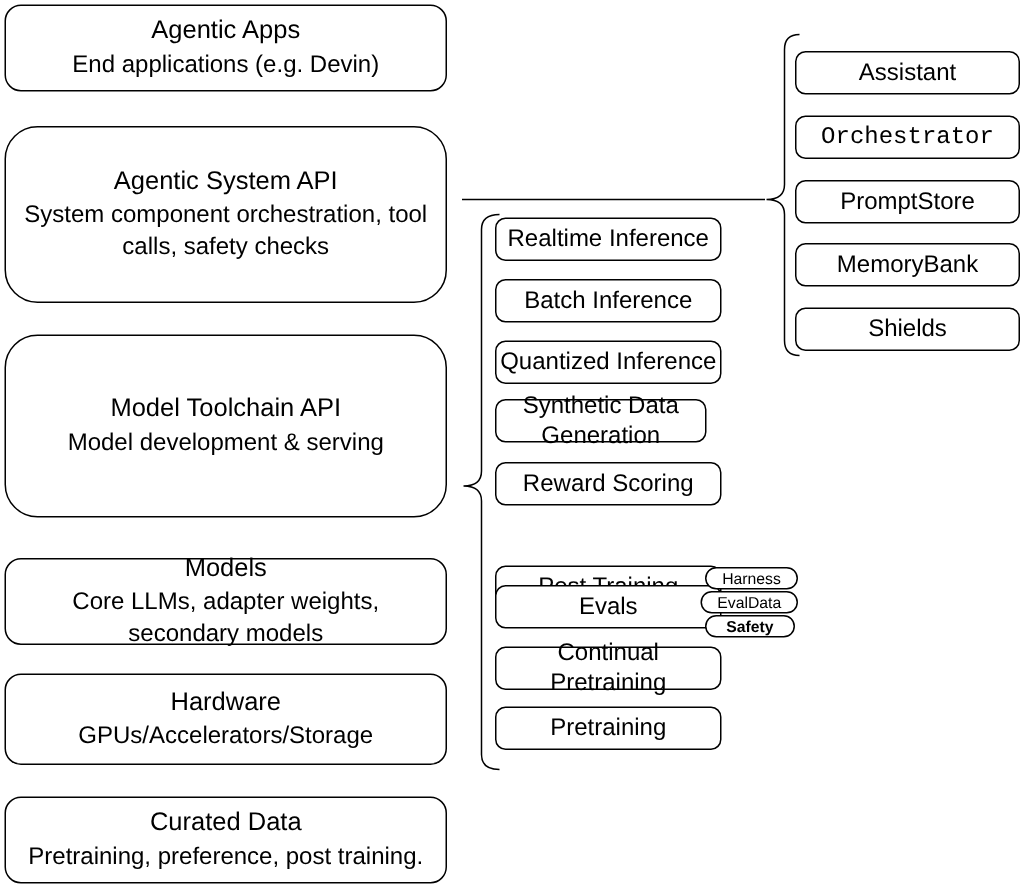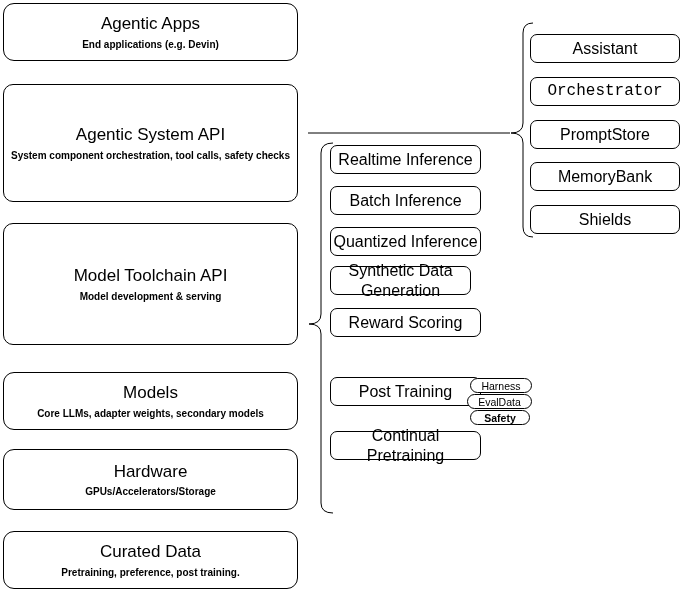--- a/index.html
+++ b/index.html
@@ -20,25 +20,25 @@
     position:absolute;
     box-sizing:border-box;
     background:var(--bg);
     border:1px solid var(--stroke);
     display:flex;
     flex-direction:column;
     align-items:center;
     justify-content:center;
     text-align:center;
   }
-  .big{border-radius:10px;}
+  .big{border-radius:22px;}
   .small{border-radius:11px;}
   .node{border-radius:7px;}
   .box .title{font-size:17px;line-height:1.25;}
-  .box .subtitle{font-size:10px;line-height:1.3;margin-top:3px;padding:0 6px;font-weight:bold;}
+  .box .subtitle{font-size:16px;line-height:1.3;margin-top:3px;padding:0 6px;}
   .node .label{font-size:16px;line-height:1.2;padding:0 2px;}
   .pill{
     position:absolute;
     box-sizing:border-box;
     background:var(--bg);
     border:1px solid var(--stroke);
     border-radius:8px;
     display:flex;align-items:center;justify-content:center;
     font-size:10.5px;
     z-index:3;
@@ -102,22 +102,28 @@
   </div>
   <div class="box node" style="left:330px;top:266px;width:141px;height:29px;">
     <div class="label">Synthetic Data Generation</div>
   </div>
   <div class="box node" style="left:330px;top:308px;width:151px;height:29px;">
     <div class="label">Reward Scoring</div>
   </div>
   <div class="box node" style="left:330px;top:349px;width:151px;height:29px;margin-top:28px;">
     <div class="label">Post Training</div>
   </div>
+  <div class="box node" style="left:330px;top:390px;width:151px;height:29px;">
+    <div class="label">Evals</div>
+  </div>
   <div class="box node" style="left:330px;top:431px;width:151px;height:29px;">
     <div class="label">Continual Pretraining</div>
+  </div>
+  <div class="box node" style="left:330px;top:471px;width:151px;height:29px;">
+    <div class="label">Pretraining</div>
   </div>
 
   <div class="pill" style="left:470px;top:378px;width:62px;height:15px;">Harness</div>
   <div class="pill" style="left:467px;top:394px;width:65px;height:15px;">EvalData</div>
   <div class="pill" style="left:470px;top:410px;width:60px;height:15px;font-weight:bold;">Safety</div>
 
   <div class="box node" style="left:530px;top:34px;width:150px;height:29px;">
     <div class="label">Assistant</div>
   </div>
   <div class="box node" style="left:530px;top:77px;width:150px;height:29px;font-family:Liberation Mono, monospace;">

